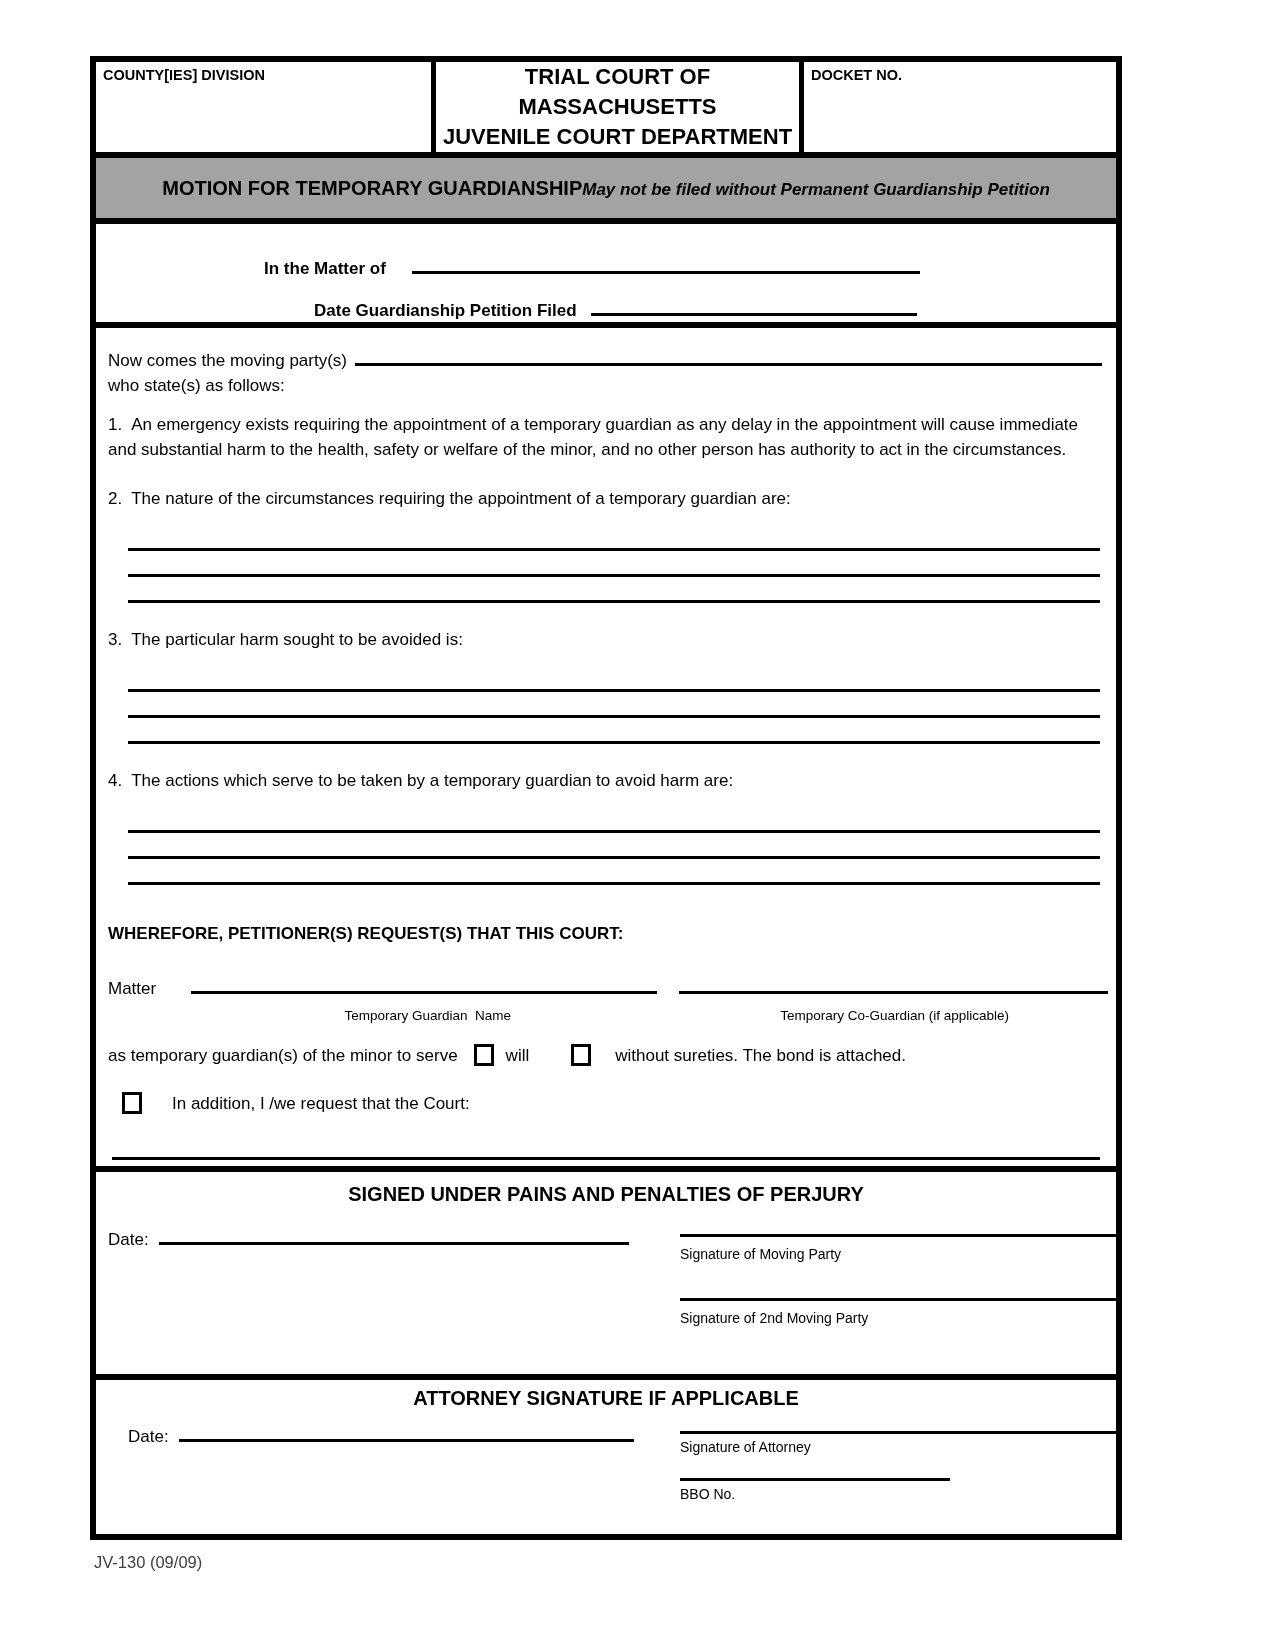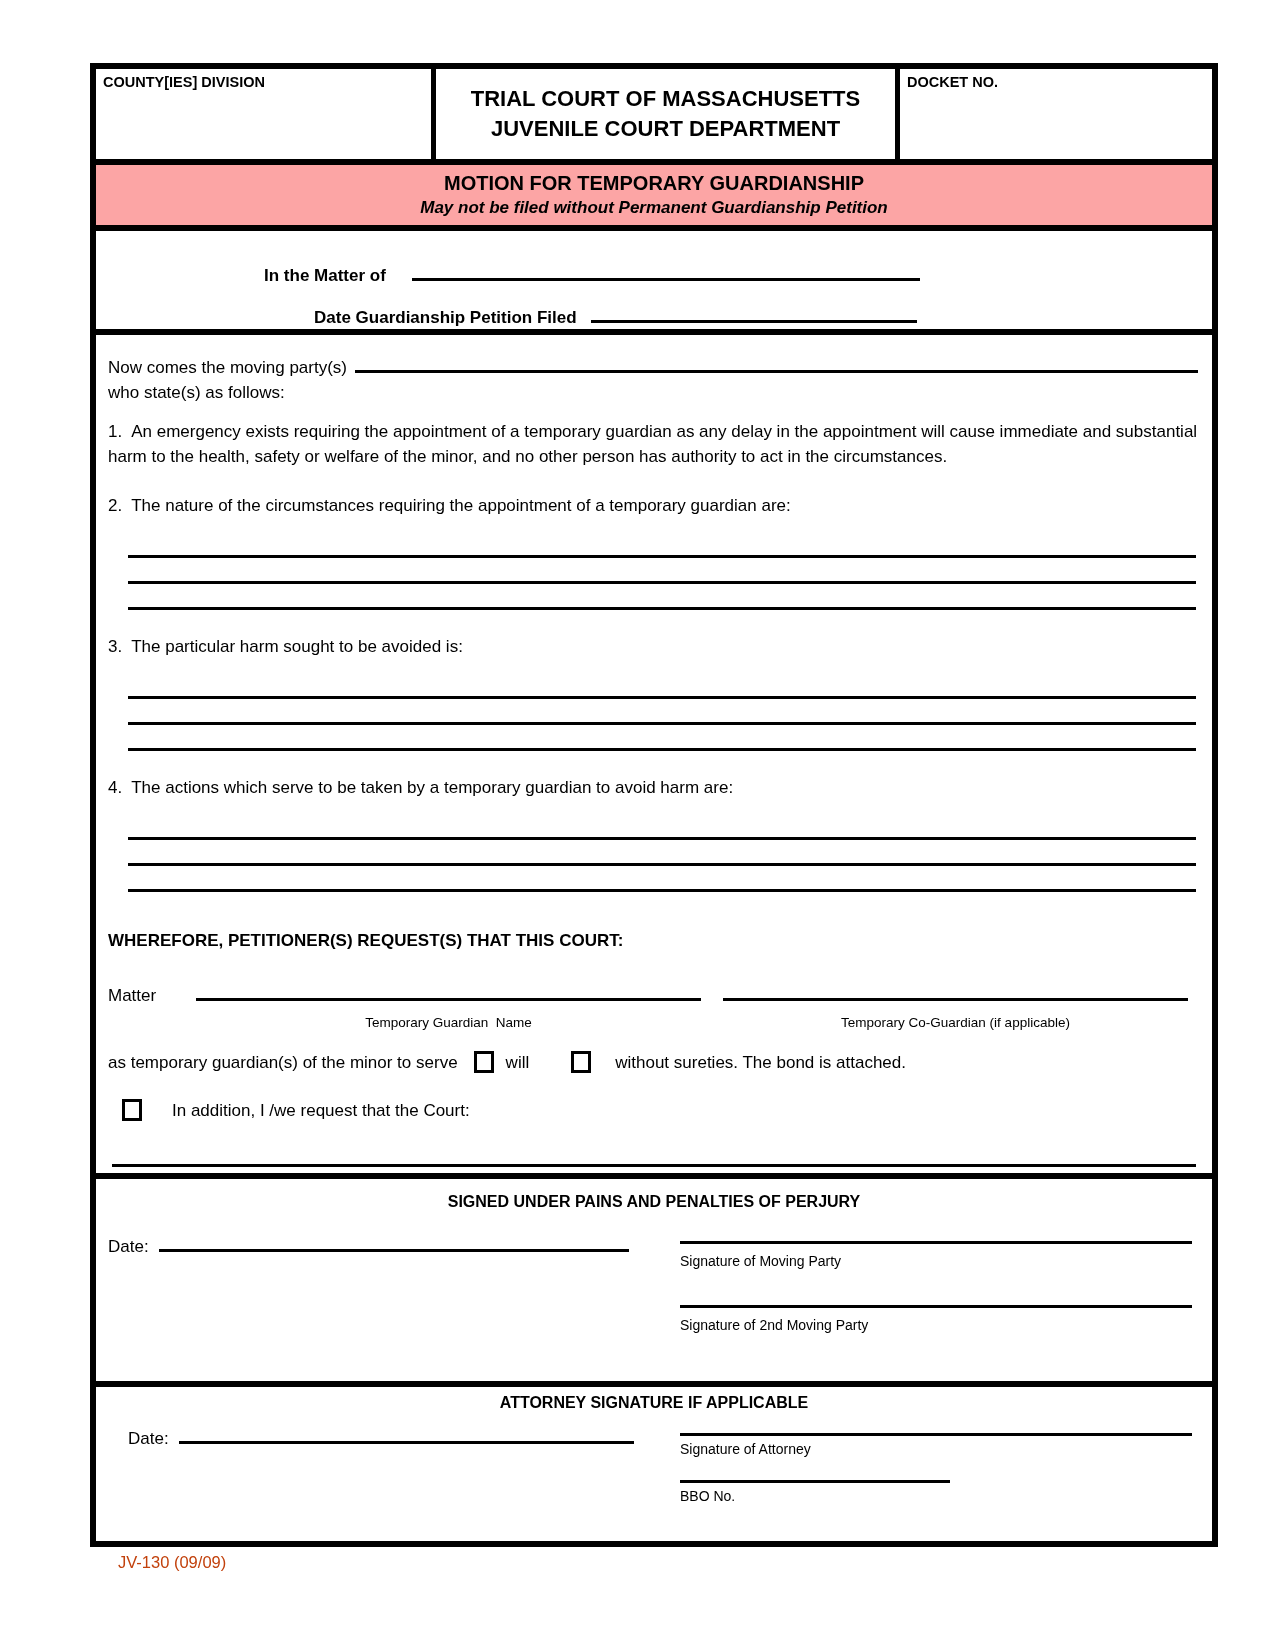--- a/index.html
+++ b/index.html
@@ -4,22 +4,22 @@
 <style>
   * { margin: 0; padding: 0; box-sizing: border-box; }
   html, body { width: 1275px; height: 1650px; background: #ffffff; }
   body {
     font-family: "Liberation Sans", "DejaVu Sans", sans-serif;
     color: #000;
     position: relative;
   }
   .form {
     position: absolute;
-    left: 90px; top: 63px;
-    width: 1128px; height: 1484px;
+    left: 90px; top: 56px;
+    width: 1032px; height: 1484px;
     border: 6px solid #000;
     background: #fff;
   }
   .section { border-top: 6px solid #000; overflow: hidden; }
   .section:first-child { border-top: none; }
 
   
   .header-row { display: flex; height: 90px; }
   .hcell { padding: 5px 7px; }
   .cell-county { width: 340px; border-right: 5px solid #000; }
@@ -27,22 +27,22 @@
     flex: 1; border-right: 5px solid #000;
     display: flex; flex-direction: column; justify-content: center;
     text-align: center; font-weight: bold; font-size: 22px; line-height: 30px;
     padding: 0 4px;
   }
   .cell-docket { width: 312px; }
   .small-caps-label { font-weight: bold; font-size: 14.5px; }
 
   
   .title-band {
-    height: 66px; background: #fca5a5;
-    display: flex; flex-direction: column; justify-content: center; align-items: center;
+    height: 66px; background: #a3a3a3;
+    display: flex; justify-content: center; align-items: center;
   }
   .band-title { font-weight: bold; font-size: 20px; }
   .band-subtitle { font-weight: bold; font-style: italic; font-size: 17px; margin-top: 3px; text-align: center; }
 
   
   .fill {
     display: inline-block; height: 22px;
     border-bottom: 3px solid #000; vertical-align: baseline;
   }
   .rline { height: 26px; border-bottom: 3px solid #000; }
@@ -82,41 +82,41 @@
   .serve-row .with-word { margin-left: 12px; }
   .serve-row .cb2 { margin-left: 42px; }
   .serve-row .without-text { margin-left: 24px; }
   .addition-row { display: flex; align-items: center; margin-top: 18px; height: 30px; }
   .addition-row .cb { margin-left: 14px; height 24px; }
   .addition-row span.txt { margin-left: 30px; }
   .ruled-2 { margin: 16px 8px 0 4px; }
 
   
   .perjury { height: 208px; padding-top: 10px; font-size: 17px; line-height: 25px; }
-  .sec-heading { text-align: center; font-weight: bold; font-size: 16px; }
+  .sec-heading { text-align: center; font-weight: bold; font-size: 20px; }
   .affirm { margin: 8px 16px 0 12px; text-indent: 46px; }
   .sig-area { position: relative; height: 120px; margin-top: 16px; }
   .date-row { display: flex; align-items: baseline; margin-left: 12px; margin-top: 12px; }
   .date-row .fill { width: 470px; margin-left: 10px; }
   .sig-col { position: absolute; left: 584px; top: 0; width: 512px; }
   .sig-line { border-bottom: 3px solid #000; height: 14px; }
   .sig-caption { font-size: 14px; margin-top: 5px; }
   .sig-gap { height: 20px; }
 
   
   .attorney { height: 130px; padding-top: 7px; font-size: 17px; }
   .att-area { position: relative; height: 96px; margin-top: 6px; }
   .att-date-row { display: flex; align-items: baseline; margin-left: 32px; margin-top: 10px; }
   .att-date-row .fill { width: 455px; margin-left: 10px; }
   .bbo-line { border-bottom: 3px solid #000; height: 26px; width: 270px; }
 
   
   .footer-id {
     position: absolute; left: 94px; top: 1553px;
-    font-size: 16.5px; color: #c2410c; margin-left: 24px;
+    font-size: 16.5px; color: #404040;
   }
 </style>
 </head>
 <body>
 
 <div class="form">
 
   <div class="section header-row">
     <div class="hcell cell-county">
       <div class="small-caps-label">COUNTY[IES] DIVISION</div>

